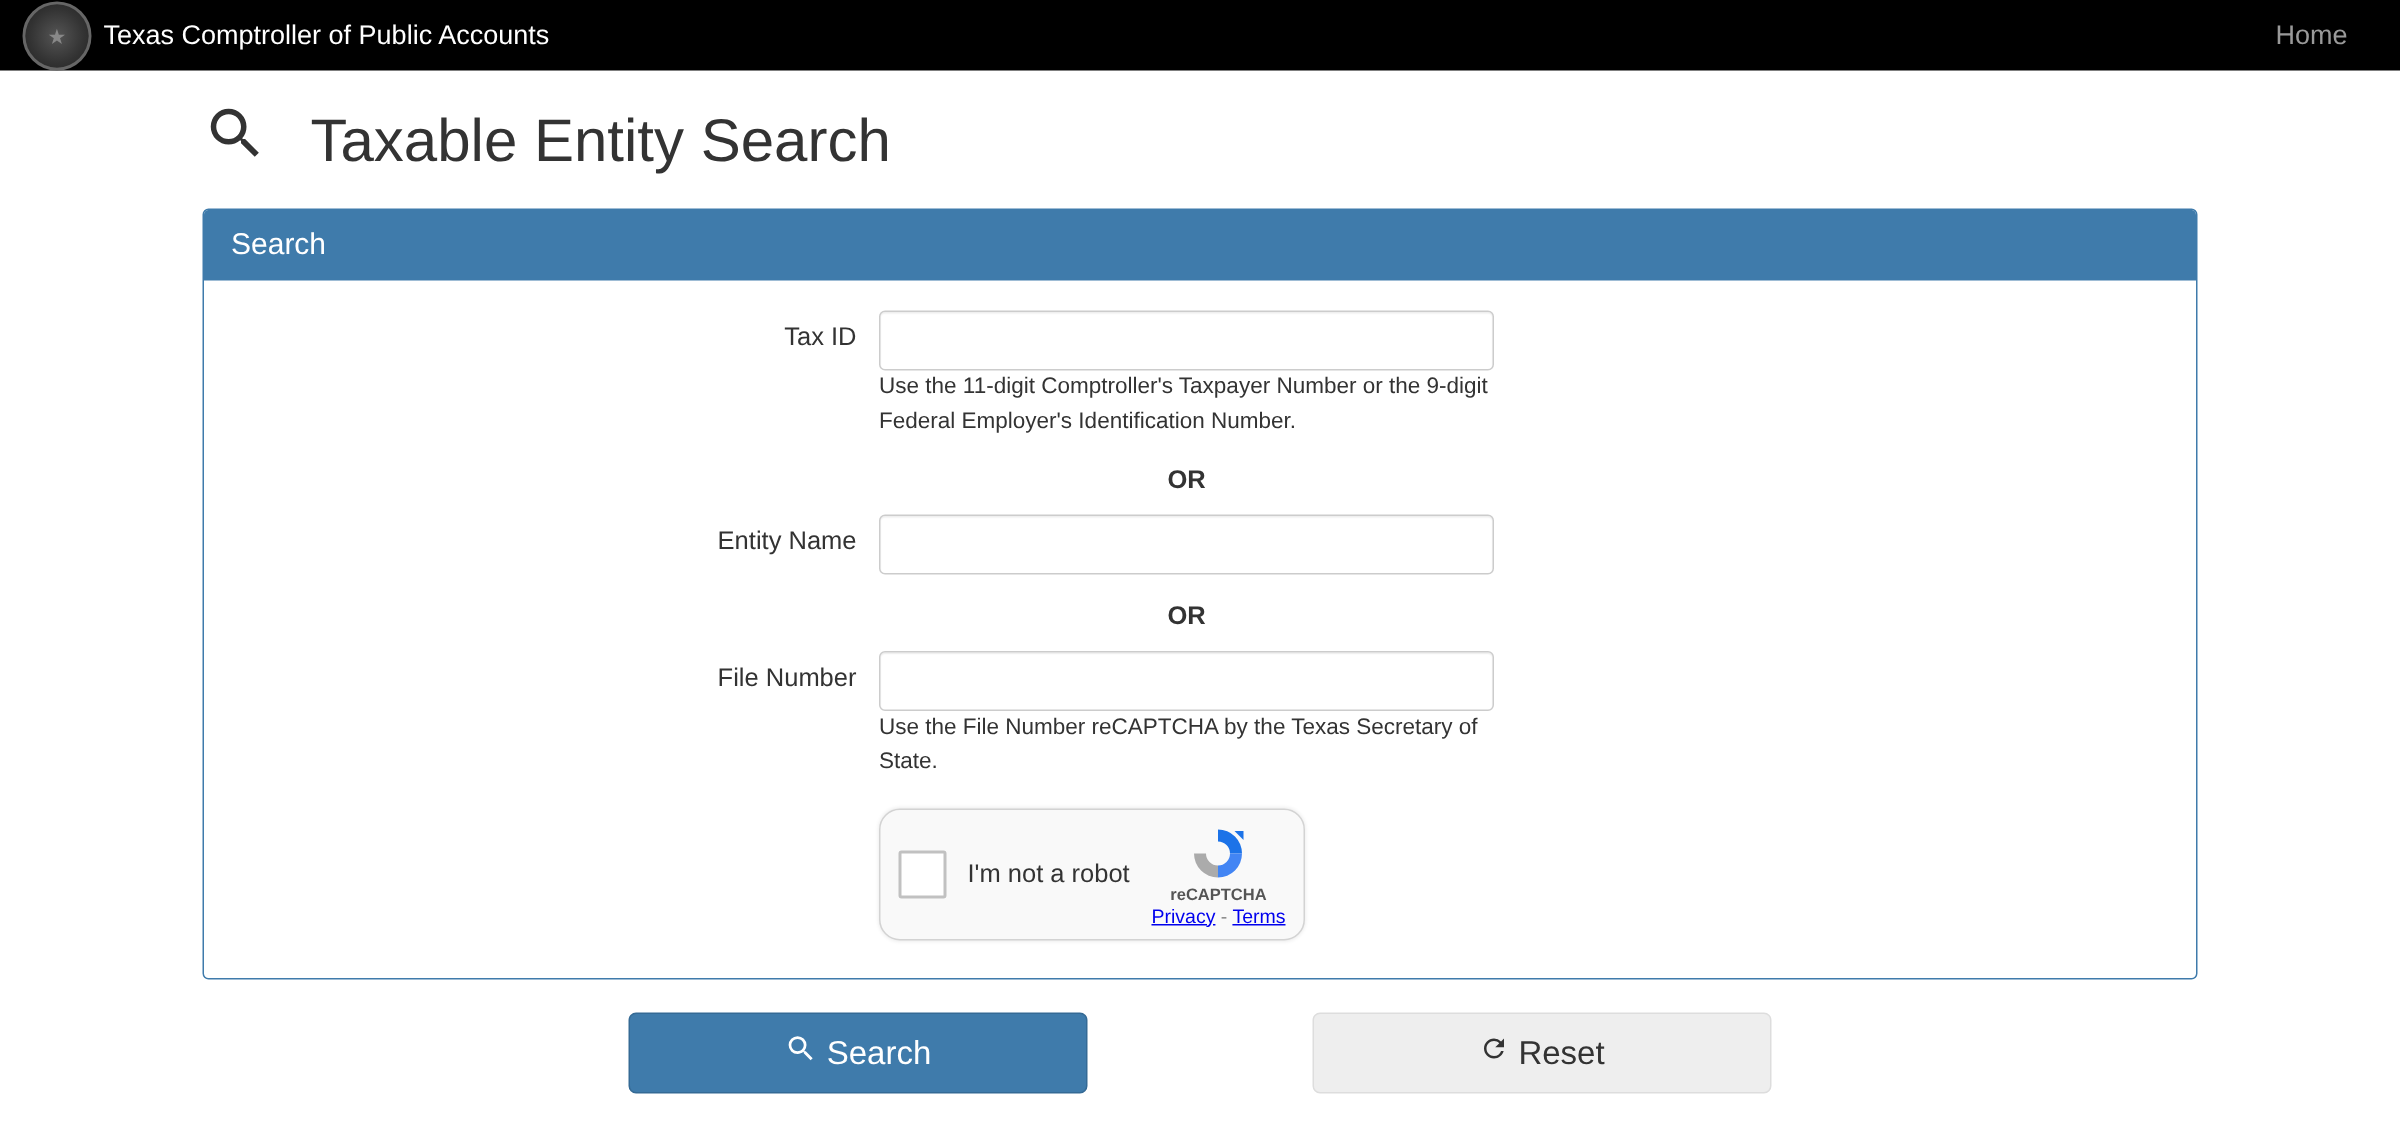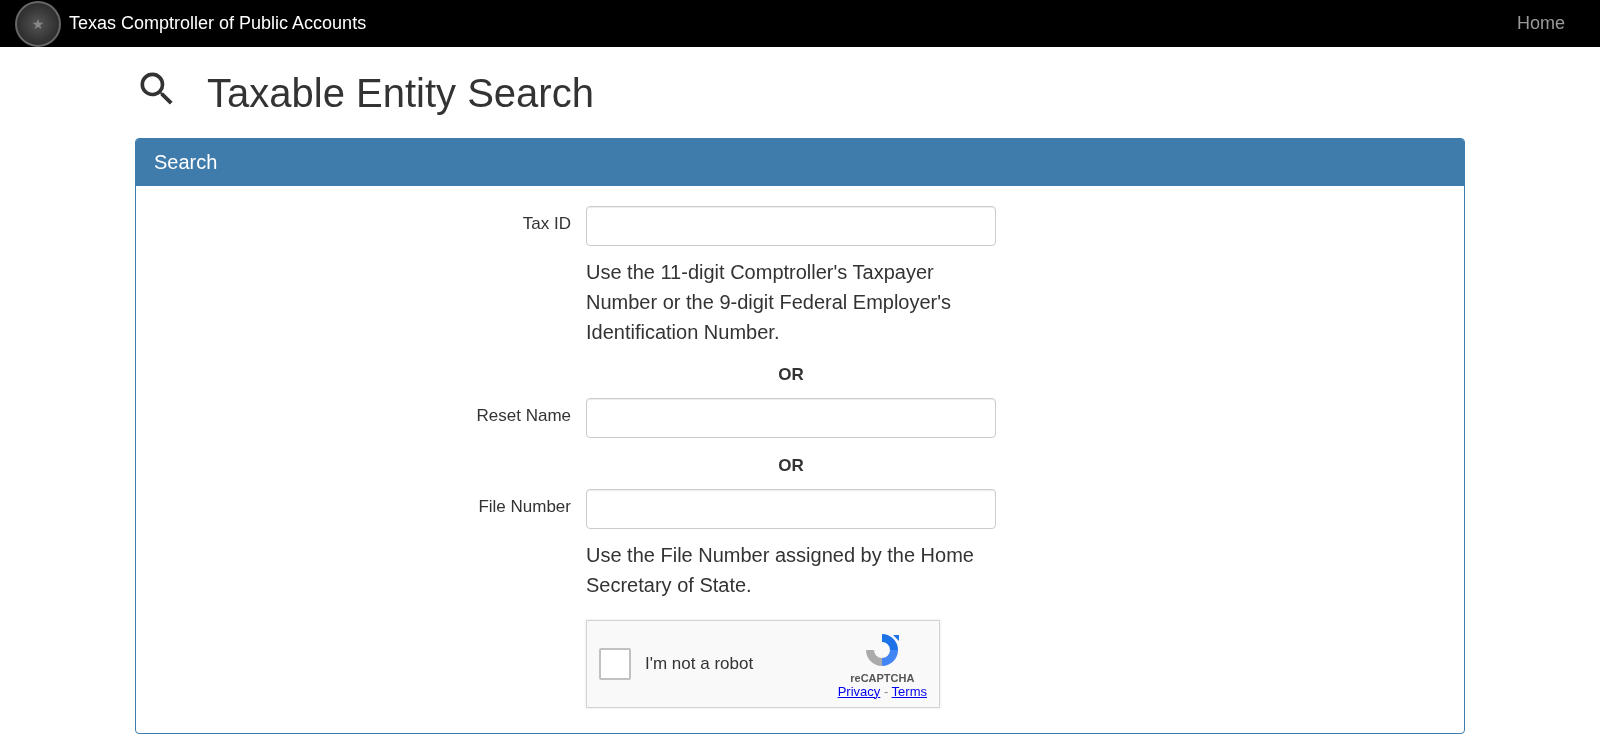--- a/index.html
+++ b/index.html
@@ -115,36 +115,36 @@
     .form-control {
       width: 100%;
       height: 40px;
       padding: 6px 12px;
       font-size: 16px;
       border: 1px solid #ccc;
       border-radius: 4px;
       box-shadow: inset 0 1px 1px rgba(0,0,0,0.075);
     }
     .help-text {
-      margin-top: 11px;
-      font-size: 20px;
+      margin-top: 0;
+      font-size: 15px;
       color: #333;
       line-height: 1.5;
     }
     .or-divider {
       text-align: center;
       font-weight: 700;
       font-size: 17px;
       margin: 18px 0 8px 0;
     }
     .recaptcha {
-      width: 354px;
+      width: 284px;
       height: 88px;
       border: 1px solid #d3d3d3;
-      border-radius: 0;
+      border-radius: 14px;
       background: #f9f9f9;
       display: flex;
       align-items: center;
       padding: 4px 12px;
       margin-top: 20px;
       box-shadow: 0 0 3px rgba(0,0,0,0.1);
     }
     .recaptcha-checkbox {
       width: 32px;
       height: 32px;
@@ -240,32 +240,32 @@
       <div class="form-group">
         <label class="form-label">Tax ID</label>
         <div class="form-input-wrap">
           <input type="text" class="form-control" value="" style="">
           <div class="help-text">Use the 11-digit Comptroller's Taxpayer Number or the 9-digit Federal Employer's Identification Number.</div>
           <div class="or-divider">OR</div>
         </div>
       </div>
 
       <div class="form-group">
-        <label class="form-label">Reset Name</label>
+        <label class="form-label">Entity Name</label>
         <div class="form-input-wrap">
           <input type="text" class="form-control" value="" style="">
           <div class="or-divider">OR</div>
         </div>
       </div>
 
       <div class="form-group">
         <label class="form-label">File Number</label>
         <div class="form-input-wrap">
           <input type="text" class="form-control" value="" style="">
-          <div class="help-text">Use the File Number assigned by the Home Secretary of State.</div>
+          <div class="help-text">Use the File Number reCAPTCHA by the Texas Secretary of State.</div>
 
           <div class="recaptcha">
             <div class="recaptcha-checkbox"></div>
             <div class="recaptcha-label">I'm not a robot</div>
             <div class="recaptcha-right">
               <div class="recaptcha-logo">
                 <svg width="40" height="40" viewBox="0 0 40 40">
                   <path d="M 20 4 A 16 16 0 0 1 36 20 L 28 20 A 8 8 0 0 0 20 12 Z" fill="#1c73e8"></path>
                   <path d="M 36 20 A 16 16 0 0 1 20 36 L 20 28 A 8 8 0 0 0 28 20 Z" fill="#4285f4"></path>
                   <path d="M 20 36 A 16 16 0 0 1 4 20 L 12 20 A 8 8 0 0 0 20 28 Z" fill="#ababab"></path>

